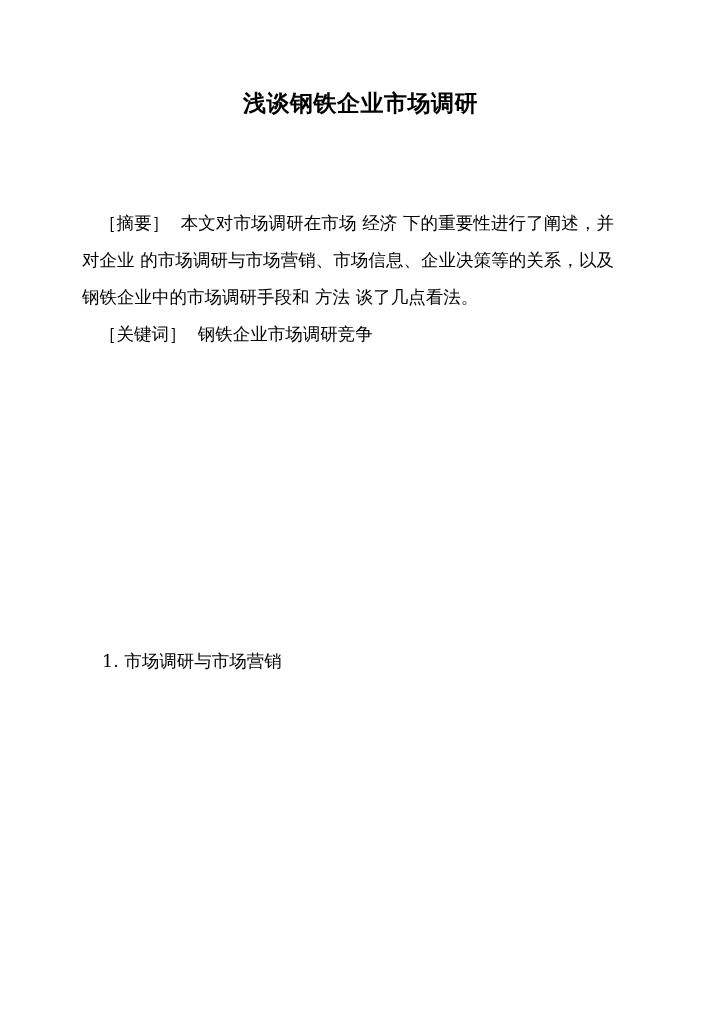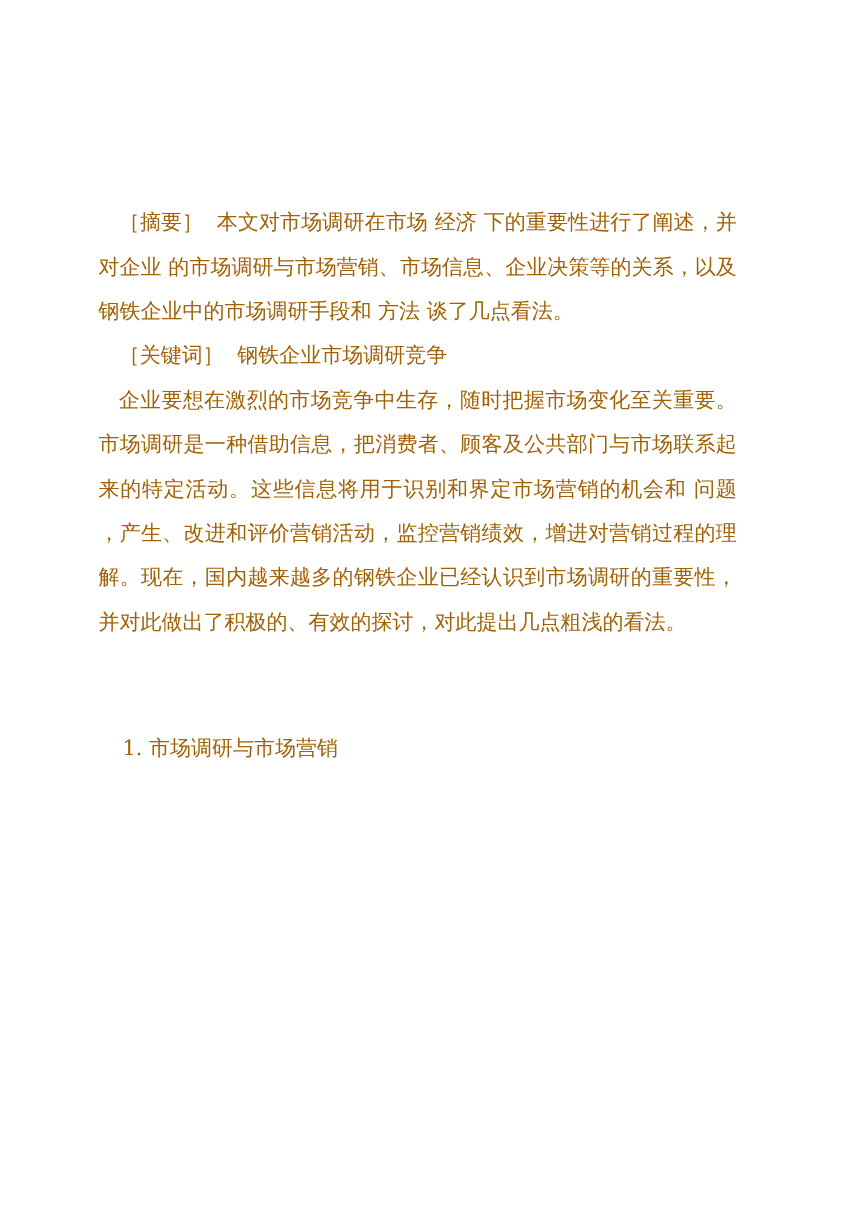--- a/index.html
+++ b/index.html
@@ -34,52 +34,51 @@
     width: 721px;
   }
   .text-block {
     position: absolute;
     left: 82px;
     width: 532px;
     text-align: justify;
     text-justify: inter-ideograph;
     font-size: 17.5px;
     line-height: 37px;
-    color: #a16207;
+    color: #000000;
+    margin-top: 37px;
   }
   .para {
     margin: 0;
     padding: 0;
     text-align: justify;
     text-justify: inter-ideograph;
     white-space: pre-wrap;
   }
   .para.indent1 {
     text-indent: 17px;
   }
   .heading-line {
     text-indent: 20px;
   }
 </style>
 </head>
 <body>
 
 <div class="page">
 
+  <h1 class="doc-title">浅谈钢铁企业市场调研</h1>
 
   <div class="text-block" style="top:168px;">
     <p class="para indent1"><span>［摘要］</span><span>  本文对市场调研在市场 经济 下的重要性进行了阐述，并对企业 的市场调研与市场营销、市场信息、企业决策等的关系，以及钢铁企业中的市场调研手段和 方法 谈了几点看法。</span></p>
   </div>
 
   <div class="text-block" style="top:279px;">
     <p class="para indent1"><span>［关键词］</span><span>  钢铁企业市场调研竞争</span></p>
   </div>
 
-  <div class="text-block" style="top:316px;">
-    <p class="para indent1">企业要想在激烈的市场竞争中生存，随时把握市场变化至关重要。市场调研是一种借助信息，把消费者、顾客及公共部门与市场联系起来的特定活动。这些信息将用于识别和界定市场营销的机会和 问题 ，产生、改进和评价营销活动，监控营销绩效，增进对营销过程的理解。现在，国内越来越多的钢铁企业已经认识到市场调研的重要性，并对此做出了积极的、有效的探讨，对此提出几点粗浅的看法。</p>
-  </div>
 
   <div class="text-block" style="top:606px;">
     <p class="para heading-line">1. 市场调研与市场营销</p>
   </div>
 
 
 </div>
 
 </body></html>

